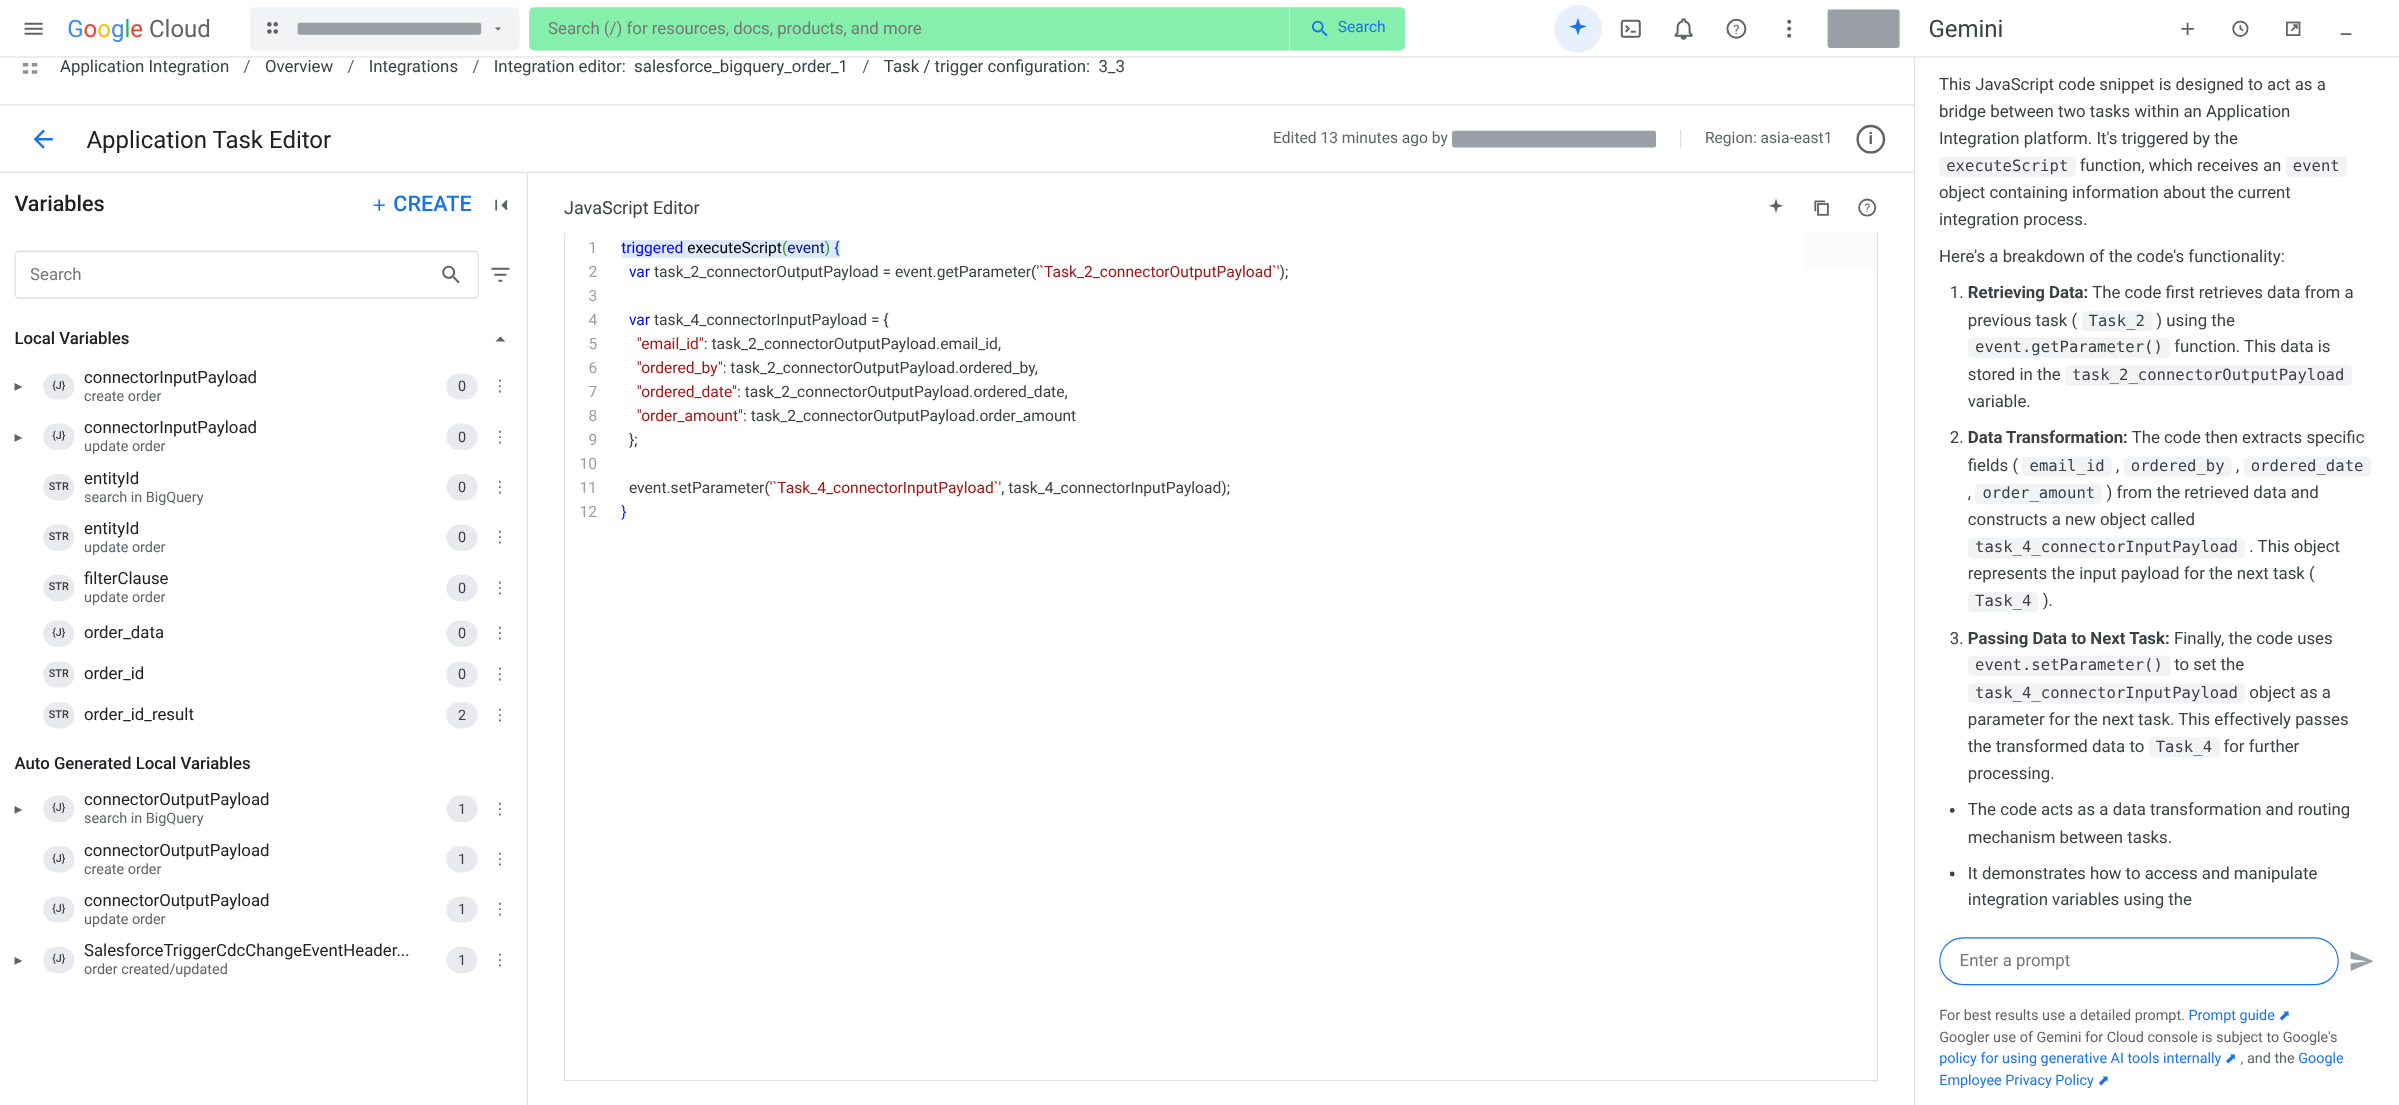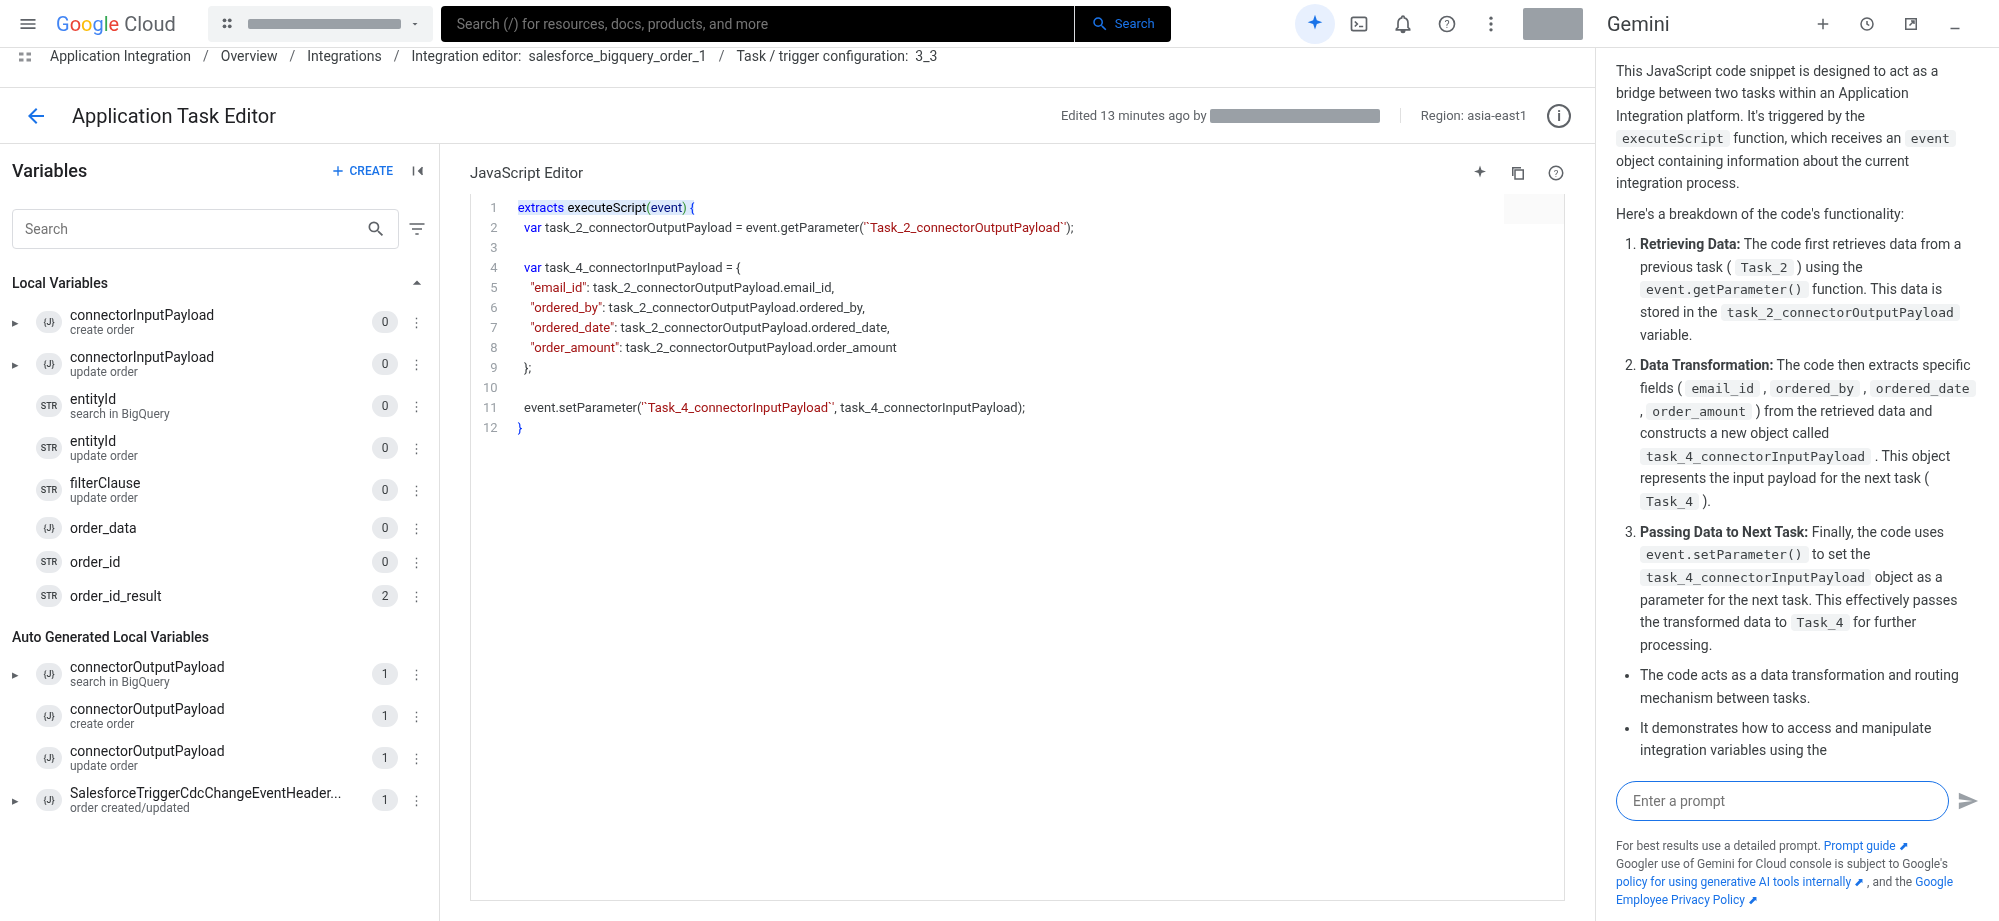--- a/index.html
+++ b/index.html
@@ -4,21 +4,21 @@
 <style>
 *{margin:0;padding:0;box-sizing:border-box;font-family:'Google Sans',Roboto,Arial,sans-serif}
 body{font-size:13px;color:#3c4043;overflow:hidden;width:1999px;height:921px}
 .top-bar{height:48px;display:flex;align-items:center;padding:0 8px;border-bottom:1px solid #e0e0e0;gap:8px}
 .menu-icon{width:40px;height:40px;display:flex;align-items:center;justify-content:center;cursor:pointer;border-radius:50%}
 .google-logo{display:flex;align-items:center;font-size:20px;font-weight:400;margin-right:24px}
 .g-blue{color:#4285f4}.g-red{color:#ea4335}.g-yellow{color:#fbbc05}.g-green{color:#34a853}.g-grey{color:#5f6368;font-weight:400}
 .project-selector{width:225px;height:36px;background:#f1f3f4;border-radius:4px;display:flex;align-items:center;padding:0 12px;gap:8px}
 .proj-dots{width:20px;height:18px;display:flex;align-items:center}
 .proj-name{flex:1;height:10px;background:#9aa0a6;border-radius:2px}
-.search-wrap{flex:1;max-width:730px;height:36px;background:#000000;border-radius:4px;display:flex;align-items:center}
+.search-wrap{flex:1;max-width:730px;height:36px;background:#86efac;border-radius:4px;display:flex;align-items:center}
 .search-input{flex:1;border:none;background:none;padding:0 16px;font-size:14px;color:#5f6368;outline:none}
 .search-btn{height:36px;padding:0 16px;display:flex;align-items:center;gap:6px;color:#1a73e8;border-left:1px solid #dadce0;cursor:pointer}
 .top-icons{display:flex;align-items:center;gap:4px;margin-left:auto}
 .top-icon{width:40px;height:40px;display:flex;align-items:center;justify-content:center;cursor:pointer;border-radius:50%;color:#5f6368}
 .gemini-sparkle{background:#e8f0fe;border-radius:50%}
 .profile-blk{width:60px;height:32px;background:#9aa0a6;border-radius:2px;margin-left:8px}
 .gemini-panel{width:404px;border-left:1px solid #e0e0e0;display:flex;flex-direction:column;height:100%}
 .gemini-head-icons{margin-left:auto;display:flex;gap:4px}
 .breadcrumb{height:40px;display:flex;align-items:flex-start;padding:0 16px;gap:12px;border-bottom:1px solid #e0e0e0;font-size:14px;color:#3c4043}
 .bc-sep{color:#5f6368}
@@ -29,21 +29,21 @@
 .back-arrow{color:#1a73e8;margin-right:24px;cursor:pointer}
 .editor-title{font-size:20px;font-weight:400;color:#202124}
 .editor-meta{margin-left:auto;display:flex;align-items:center;gap:20px;font-size:13px;color:#5f6368}
 .user-blk{width:170px;height:14px;background:#9aa0a6;border-radius:2px;display:inline-block;vertical-align:middle}
 .region-box{border-left:1px solid #e0e0e0;padding-left:20px}
 .info-circle{width:24px;height:24px;border:2px solid #5f6368;border-radius:50%;display:flex;align-items:center;justify-content:center;font-size:14px;font-weight:bold;cursor:pointer}
 .editor-body{flex:1;display:flex;overflow:hidden}
 .var-panel{width:440px;border-right:1px solid #e0e0e0;display:flex;flex-direction:column;padding:16px 12px;overflow-y:auto}
 .var-head{display:flex;align-items:center;margin-bottom:28px}
 .var-title{font-size:18px;font-weight:500;color:#202124}
-.create-btn{margin-left:auto;color:#1a73e8;font-size:12px;font-weight:500;display:flex;align-items:center;gap:4px;cursor:pointer}
+.create-btn{margin-left:auto;color:#1a73e8;font-size:18px;font-weight:500;display:flex;align-items:center;gap:4px;cursor:pointer}
 .collapse-icon{margin-left:16px;color:#5f6368;cursor:pointer}
 .search-row{display:flex;align-items:center;gap:8px;margin-bottom:16px}
 .var-search{flex:1;height:40px;border:1px solid #dadce0;border-radius:4px;display:flex;align-items:center;padding:0 12px}
 .var-search input{flex:1;border:none;outline:none;font-size:14px}
 .filter-icon{color:#5f6368;cursor:pointer}
 .section-title{font-size:14px;font-weight:500;color:#202124;margin:8px 0 8px;display:flex;align-items:center}
 .section-title .chev{margin-left:auto;cursor:pointer}
 .var-row{display:flex;align-items:center;padding:6px 0;gap:8px}
 .var-expand{width:16px;color:#5f6368;cursor:pointer;font-size:13px}
 .var-badge{width:26px;height:22px;border-radius:11px;background:#e8eaed;display:flex;align-items:center;justify-content:center;font-size:9px;font-weight:500;color:#3c4043;flex-shrink:0}
@@ -384,21 +384,21 @@
             <span>
                 <svg width="18" height="18" viewBox="0 0 24 24">
                   <circle cx="12" cy="12" r="9" fill="none" stroke="#5f6368" stroke-width="2"></circle>
                   <text x="12" y="17" text-anchor="middle" font-size="13" fill="#5f6368">?</text>
                 </svg>
               </span>
           </div>
         </div>
         <div class="code-area">
           <div class="line-nums">1<br>2<br>3<br>4<br>5<br>6<br>7<br>8<br>9<br>10<br>11<br>12</div>
-          <div class="code-text"><span class="hl-first"><span class="kw">extracts</span> <span class="fn">executeScript</span><span class="paren-green">(</span><span class="var">event</span><span class="paren-green">)</span> <span class="bracket">{</span></span>
+          <div class="code-text"><span class="hl-first"><span class="kw">triggered</span> <span class="fn">executeScript</span><span class="paren-green">(</span><span class="var">event</span><span class="paren-green">)</span> <span class="bracket">{</span></span>
   <span class="kw">var</span> task_2_connectorOutputPayload = event.getParameter(<span class="str">'`Task_2_connectorOutputPayload`'</span>);
 
   <span class="kw">var</span> task_4_connectorInputPayload = {
     <span class="str">"email_id"</span>: task_2_connectorOutputPayload.email_id,
     <span class="str">"ordered_by"</span>: task_2_connectorOutputPayload.ordered_by,
     <span class="str">"ordered_date"</span>: task_2_connectorOutputPayload.ordered_date,
     <span class="str">"order_amount"</span>: task_2_connectorOutputPayload.order_amount
   };
 
   event.setParameter(<span class="str">'`Task_4_connectorInputPayload`'</span>, task_4_connectorInputPayload);

